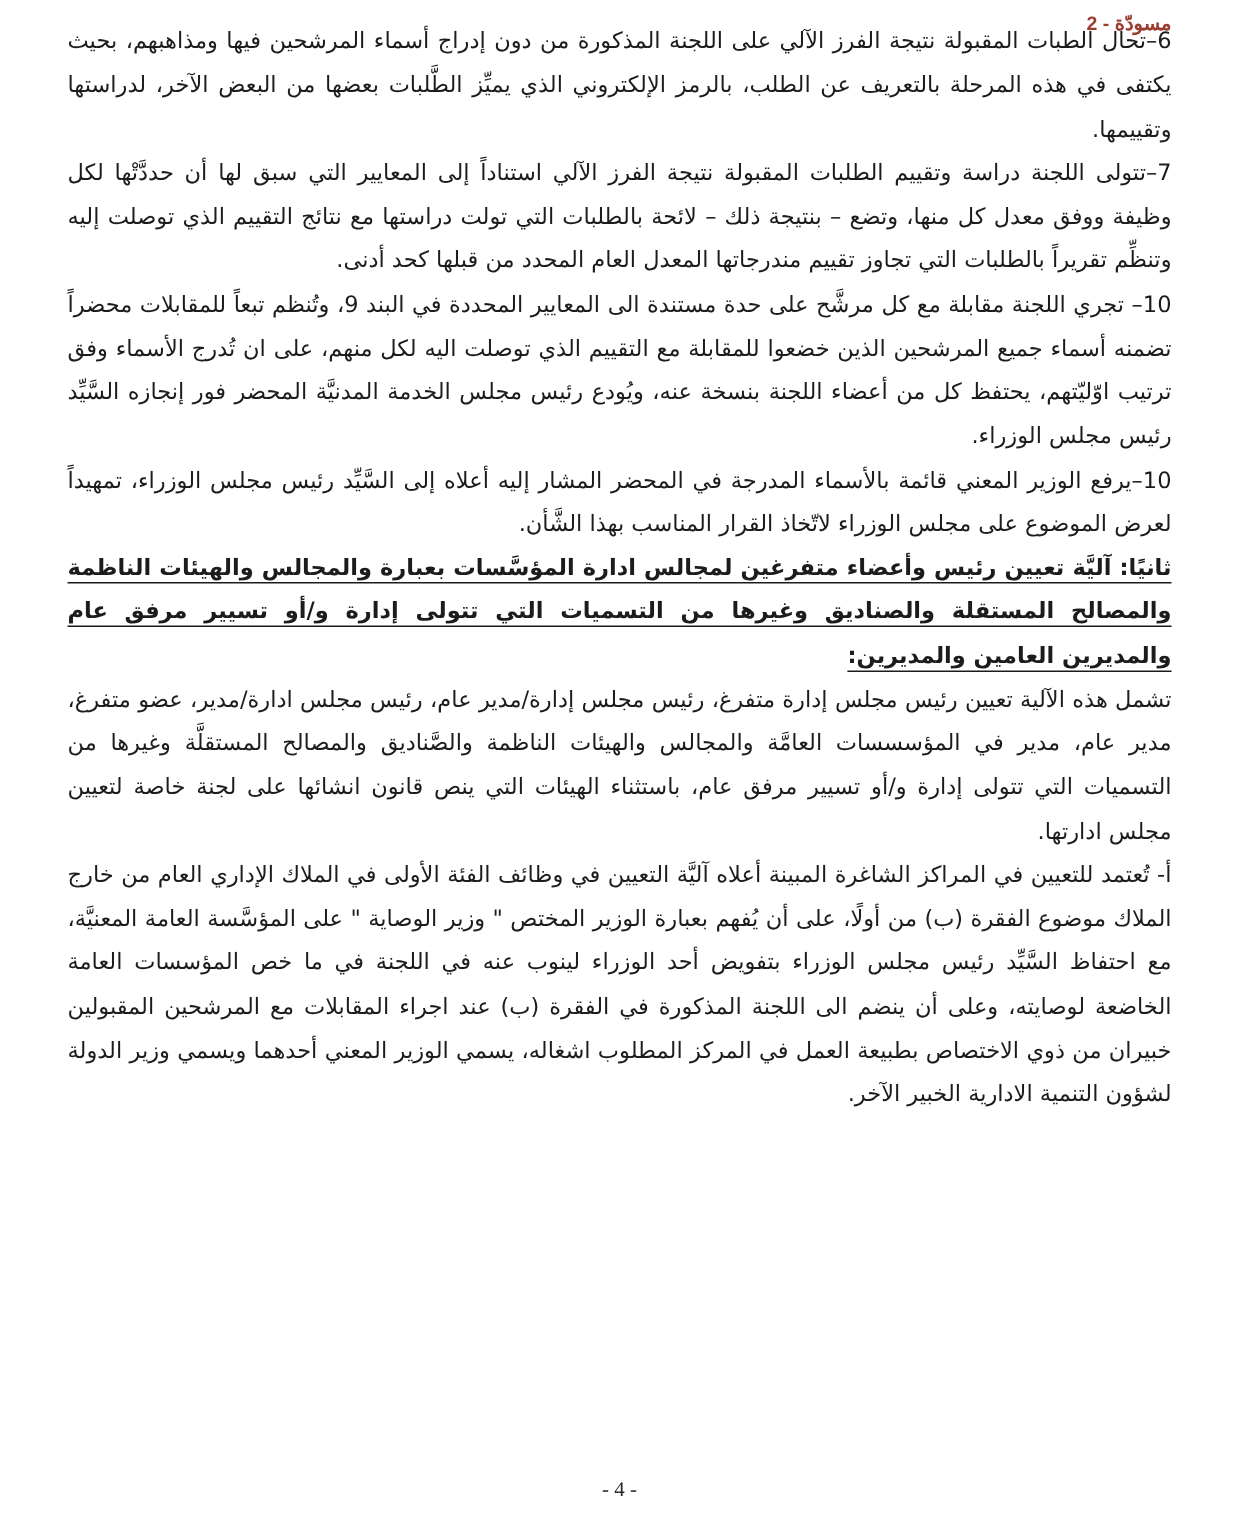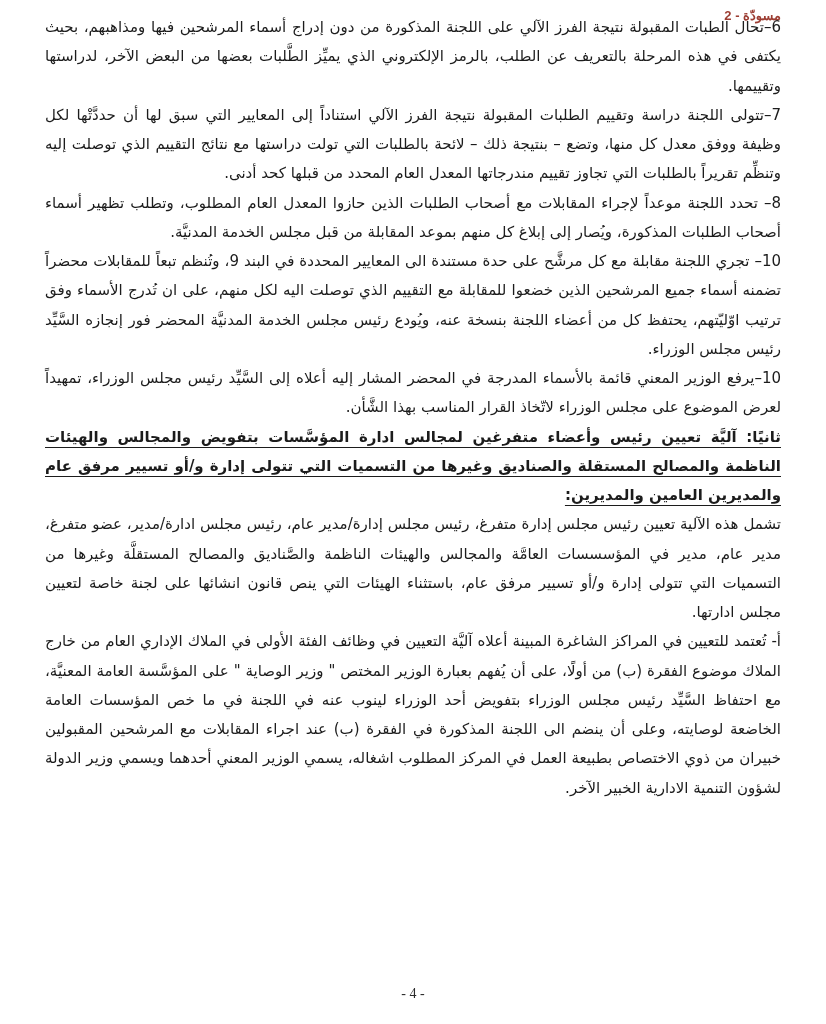--- a/index.html
+++ b/index.html
@@ -66,28 +66,27 @@
 <div class="page">
 
   <div class="draft-label">مسودّة - 2</div>
 
   <div class="content">
 
     <p>6–تحال الطبات المقبولة نتيجة الفرز الآلي على اللجنة المذكورة من دون إدراج أسماء المرشحين فيها ومذاهبهم، بحيث يكتفى في هذه المرحلة بالتعريف عن الطلب، بالرمز الإلكتروني الذي يميِّز الطَّلبات بعضها من البعض الآخر، لدراستها وتقييمها.</p>
 
     <p>7–تتولى اللجنة دراسة وتقييم الطلبات المقبولة نتيجة الفرز الآلي استناداً إلى المعايير التي سبق لها أن حددَّتْها لكل وظيفة ووفق معدل كل منها، وتضع – بنتيجة ذلك – لائحة بالطلبات التي تولت دراستها مع نتائج التقييم الذي توصلت إليه وتنظِّم تقريراً بالطلبات التي تجاوز تقييم مندرجاتها المعدل العام المحدد من قبلها كحد أدنى.</p>
 
-    <p>8– تحدد اللجنة موعداً لإجراء المقابلات مع أصحاب الطلبات الذين حازوا المعدل العام المطلوب، وتطلب تظهير أسماء أصحاب الطلبات المذكورة، ويُصار إلى إبلاغ كل منهم بموعد المقابلة من قبل مجلس الخدمة المدنيَّة.</p>
 
 
     <p>10– تجري اللجنة مقابلة مع كل مرشَّح على حدة مستندة الى المعايير المحددة في البند 9، وتُنظم تبعاً للمقابلات محضراً تضمنه أسماء جميع المرشحين الذين خضعوا للمقابلة مع التقييم الذي توصلت اليه لكل منهم، على ان تُدرج الأسماء وفق ترتيب اوّليّتهم، يحتفظ كل من أعضاء اللجنة بنسخة عنه، ويُودع رئيس مجلس الخدمة المدنيَّة المحضر فور إنجازه السَّيِّد رئيس مجلس الوزراء.</p>
 
     <p>10–يرفع الوزير المعني قائمة بالأسماء المدرجة في المحضر المشار إليه أعلاه إلى السَّيِّد رئيس مجلس الوزراء، تمهيداً لعرض الموضوع على مجلس الوزراء لاتّخاذ القرار المناسب بهذا الشَّأن.</p>
 
-    <p class="section-heading">ثانيًا: آليَّة تعيين رئيس وأعضاء متفرغين لمجالس ادارة المؤسَّسات بتفويض والمجالس والهيئات الناظمة والمصالح المستقلة والصناديق وغيرها من التسميات التي تتولى إدارة و/أو تسيير مرفق عام والمديرين العامين والمديرين:</p>
+    <p class="section-heading">ثانيًا: آليَّة تعيين رئيس وأعضاء متفرغين لمجالس ادارة المؤسَّسات بعبارة والمجالس والهيئات الناظمة والمصالح المستقلة والصناديق وغيرها من التسميات التي تتولى إدارة و/أو تسيير مرفق عام والمديرين العامين والمديرين:</p>
 
     <p>تشمل هذه الآلية تعيين رئيس مجلس إدارة متفرغ، رئيس مجلس إدارة/مدير عام، رئيس مجلس ادارة/مدير، عضو متفرغ، مدير عام، مدير في المؤسسسات العامَّة والمجالس والهيئات الناظمة والصَّناديق والمصالح المستقلَّة وغيرها من التسميات التي تتولى إدارة و/أو تسيير مرفق عام، باستثناء الهيئات التي ينص قانون انشائها على لجنة خاصة لتعيين مجلس ادارتها.</p>
 
     <p>أ- تُعتمد للتعيين في المراكز الشاغرة المبينة أعلاه آليَّة التعيين في وظائف الفئة الأولى في الملاك الإداري العام من خارج الملاك موضوع الفقرة (ب) من أولًا، على أن يُفهم بعبارة الوزير المختص " وزير الوصاية " على المؤسَّسة العامة المعنيَّة، مع احتفاظ السَّيِّد رئيس مجلس الوزراء بتفويض أحد الوزراء لينوب عنه في اللجنة في ما خص المؤسسات العامة الخاضعة لوصايته، وعلى أن ينضم الى اللجنة المذكورة في الفقرة (ب) عند اجراء المقابلات مع المرشحين المقبولين خبيران من ذوي الاختصاص بطبيعة العمل في المركز المطلوب اشغاله، يسمي الوزير المعني أحدهما ويسمي وزير الدولة لشؤون التنمية الادارية الخبير الآخر.</p>
 
   </div>
 
   <div class="page-footer">- 4 -</div>
 
 </div>

